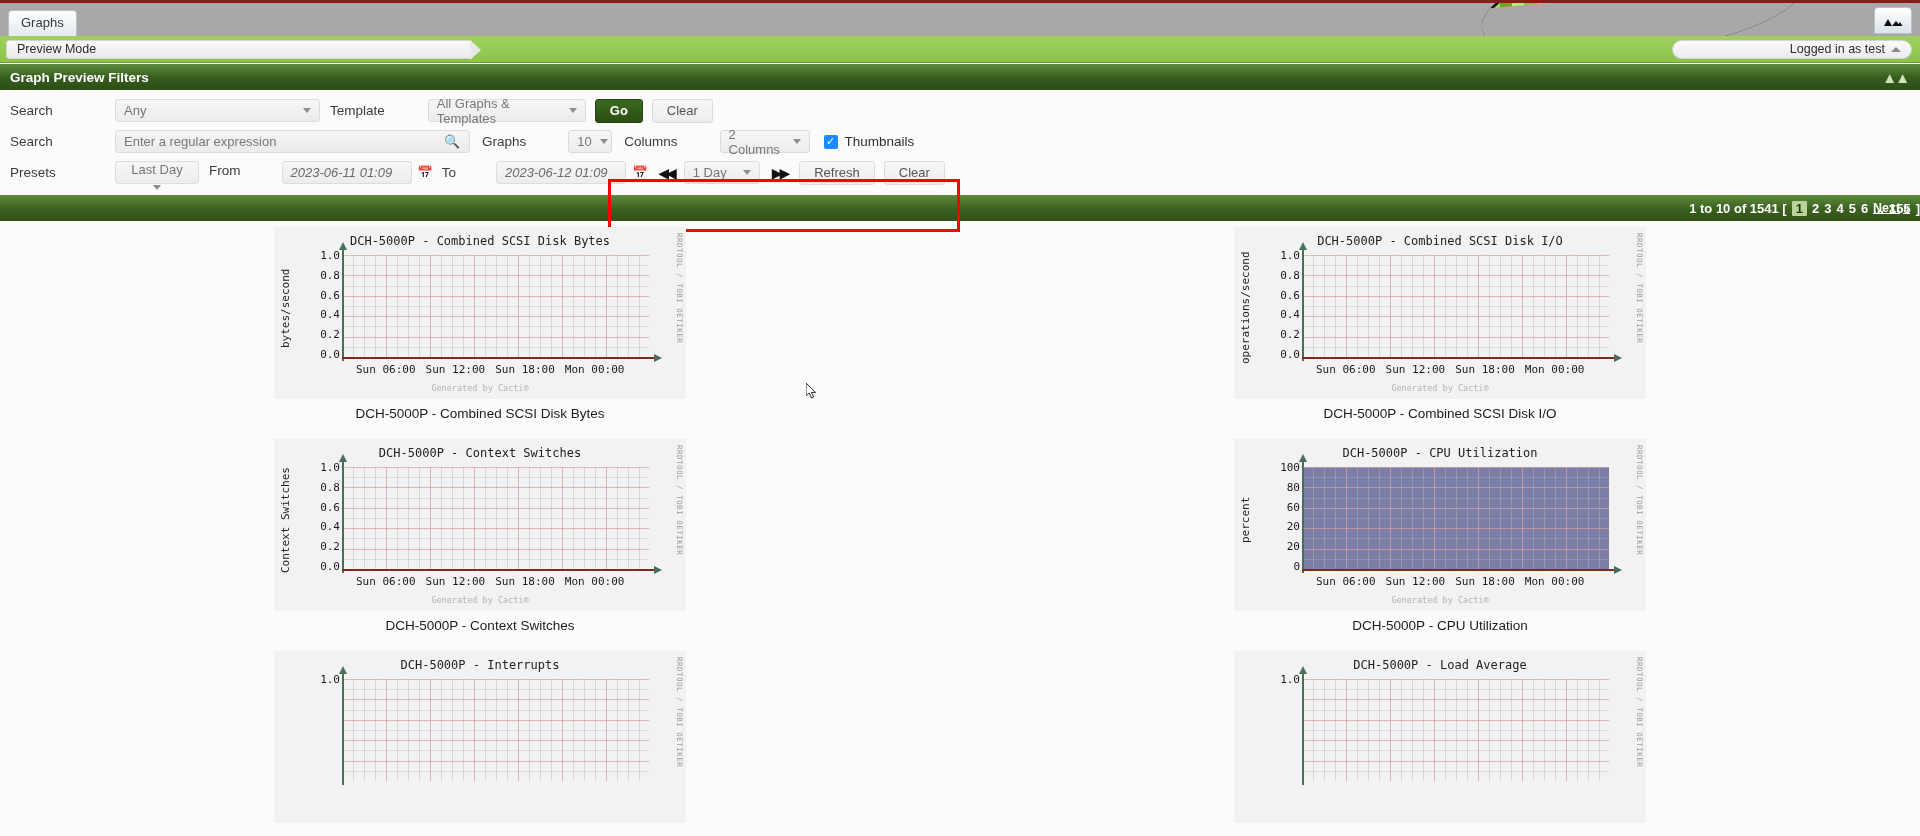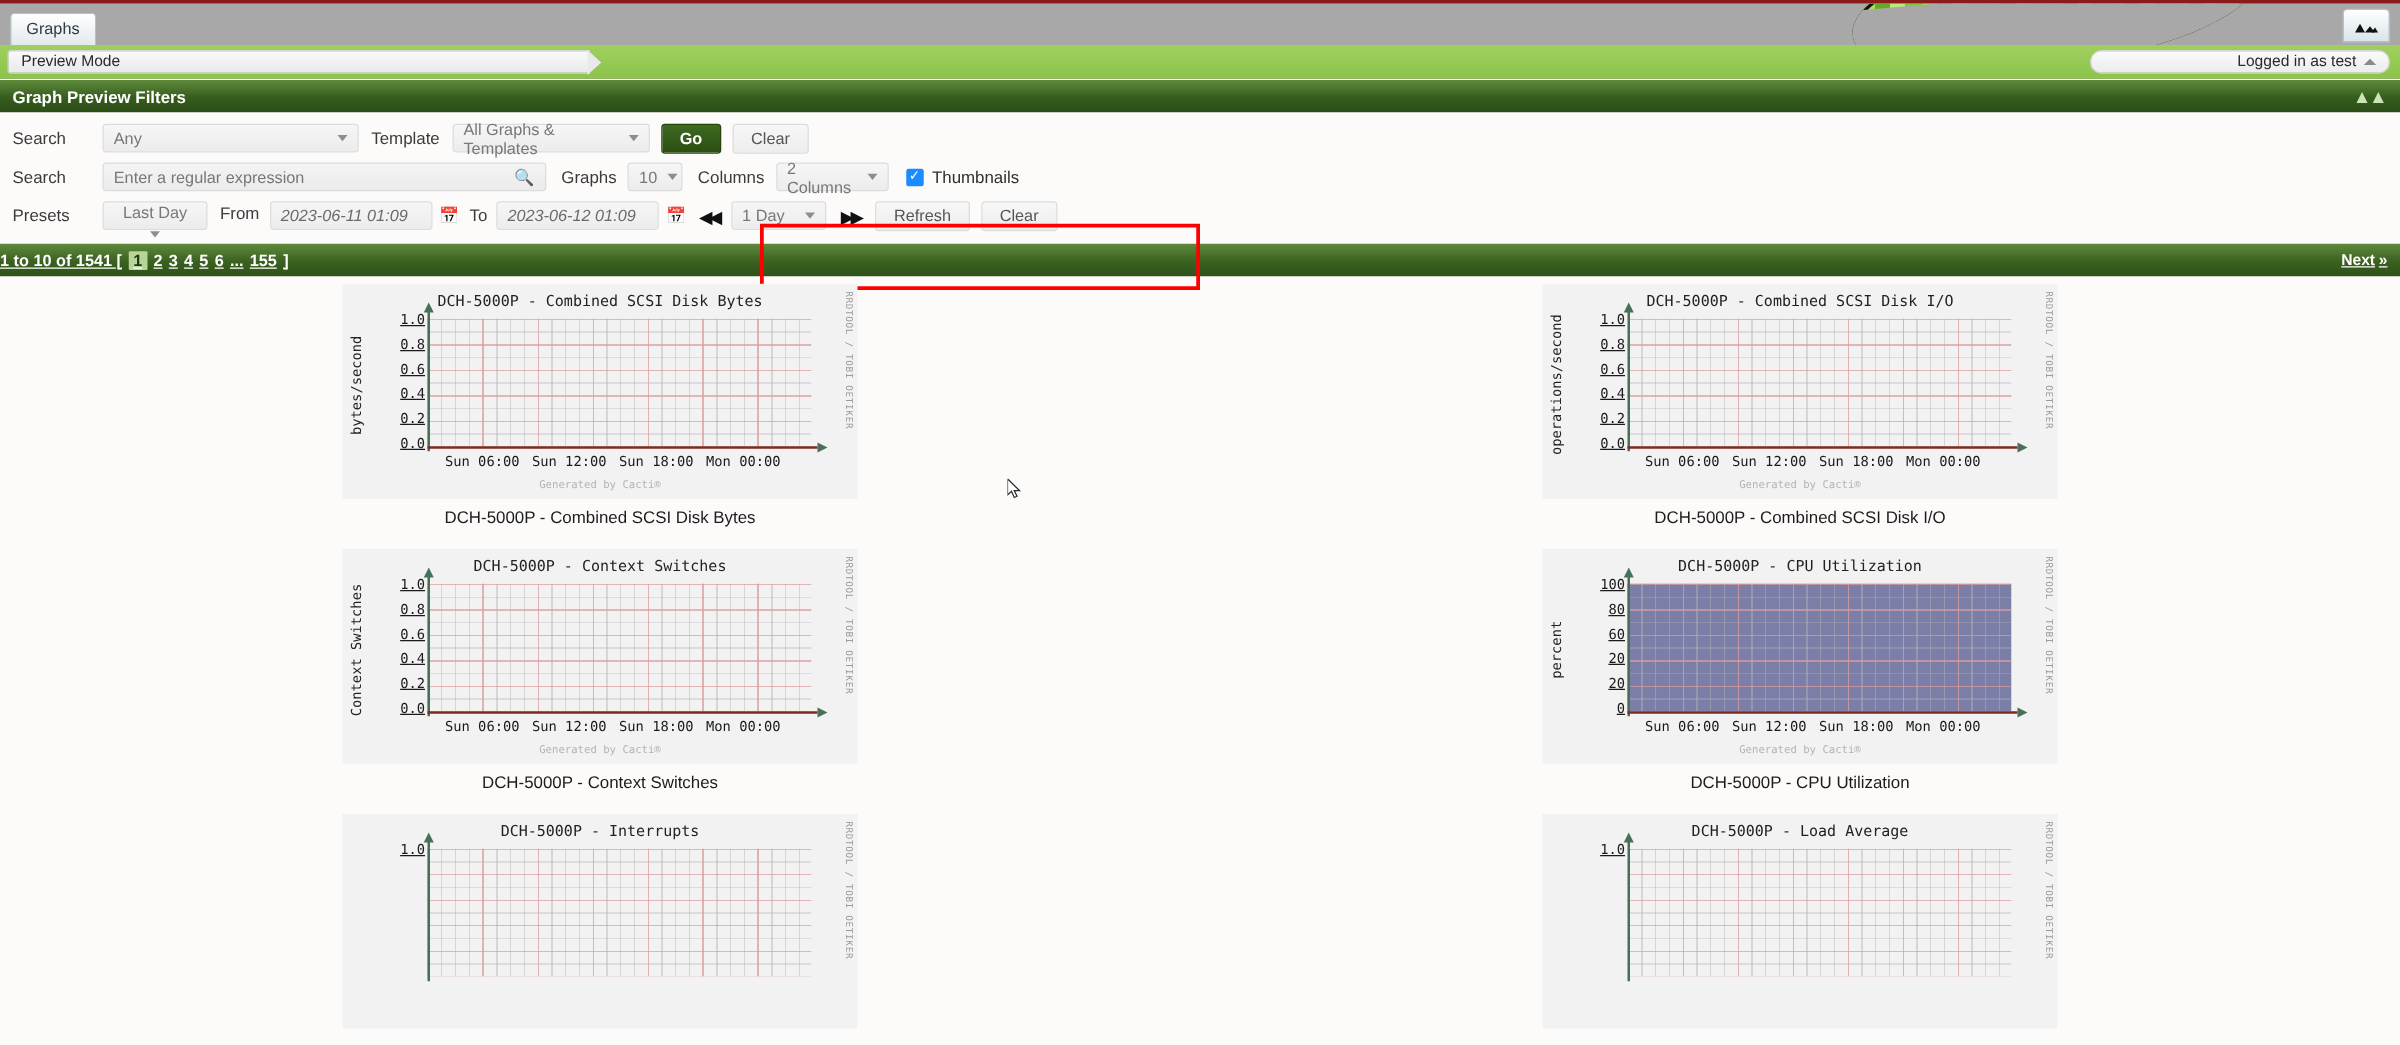--- a/index.html
+++ b/index.html
@@ -134,20 +134,21 @@
 
   .ctl {
     background: linear-gradient(#f6f6f6,#ececec);
     border: 1px solid #dcdcdc;
     border-radius: 3px;
     height: 23px;
     display: flex; align-items: center;
     padding: 0 8px;
     font-size: 13px;
     color: #777;
+    margin-left: 33px;
   }
   .select { justify-content: space-between; gap: 8px; }
   .caret-down { width:0;height:0;border-left:4.5px solid transparent;border-right:4.5px solid transparent;border-top:5px solid #8d8d8d; }
 
   #device-select { width: 205px; }
   #template-select { width: 158px; }
   #graphs-select { width: 44px; }
   #columns-select { width: 90px; }
   #presets-select { width: 84px; flex-direction: column; }
 
@@ -179,23 +180,23 @@
   .chk-label { font-size:13.5px; color:#2f2f2f; margin-left:7px; }
   .datefield { width: 130px; color:#6a6a6a;font-style:italic; }
   .cal-icon { font-size:13px; color:#111; margin:0 6px; }
   .navarrow { font-size:14px; color:#111; padding:0 4px; letter-spacing:-3px; }
 
   
   .pagebar {
     height: 26px;
     background: linear-gradient(#5f8a3c 0%, #3a6120 55%, #2f5119 100%);
     color:#fff;
-    display:flex;align-items:center;justify-content:flex-start;
+    display:flex;align-items:center;justify-content:flex-end;
     position: relative;
-    font-size: 13px; font-weight: bold; text-decoration: underline;
+    font-size: 13px; font-weight: bold;
   }
   .page-nums { display:flex; align-items:center; gap:5px; }
   .page-nums a { color:#fff; text-decoration:none; }
   .page-current {
     background:#b9d49a; color:#1d3a0d;
     padding: 0px 4px; border-radius:1px; font-weight:bold;
   }
   .next-link {
     position:absolute; right: 10px;
     color:#fff; font-size:12.5px; font-weight:bold;
@@ -265,21 +266,21 @@
   }
   .axis-x::after{
     content:""; position:absolute; right:-8px; top:-3px;
     border-top:4px solid transparent;border-bottom:4px solid transparent;
     border-left:8px solid #46705a;
   }
   .yticks {
     position:absolute; left: 22px; top: 22px;
     width: 44px; height: 112px;
     display:flex;flex-direction:column;justify-content:space-between;
-    font-size: 11px; color:#1a1a1a; text-align:right;text-decoration:underline;
+    font-size: 11px; color:#1a1a1a; text-align:right;
   }
   .xticks {
     position:absolute; left: 68px; top: 136px; width: 312px;
     font-size: 11px; color:#1a1a1a;
     display:flex; gap: 10px; padding-left: 14px;
   }
   .genby {
     position:absolute; left:0; right:0; bottom: 6px;
     text-align:center; font-size: 8.5px; color:#b4b4b4;
   }

